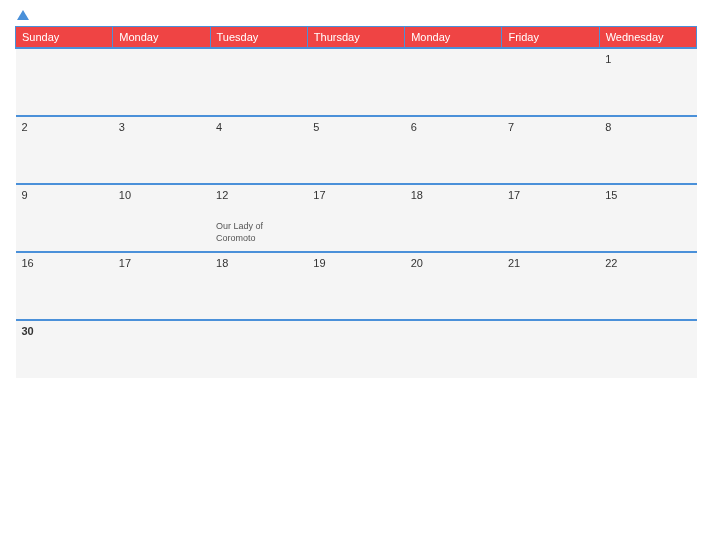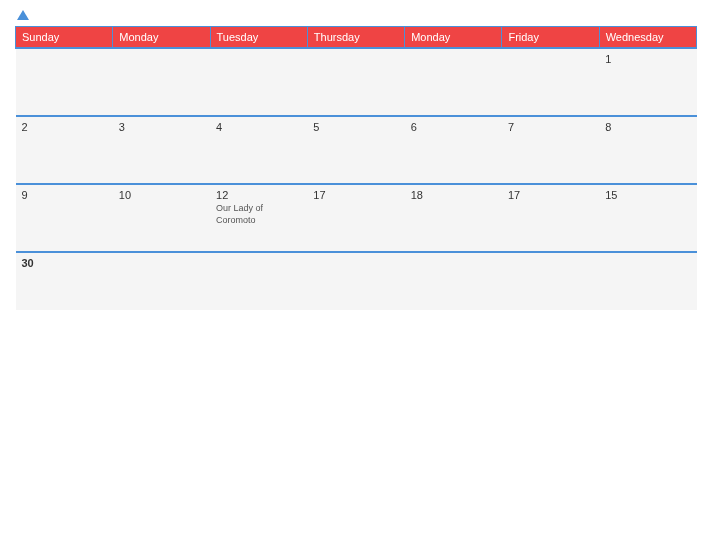--- a/index.html
+++ b/index.html
@@ -91,21 +91,21 @@
       background: #f5f5f5;
     }
     .day-number {
       font-size: 11px;
       color: #333;
       display: block;
     }
     .holiday-name {
       font-size: 9px;
       color: #555;
-      margin-top: 2px;
+      margin-top: 20px;
       display: block;
       line-height: 1.3;
     }
     .last-row td {
       height: 58px;
       font-weight: bold;
     }
   </style>
 </head>
 <body>
@@ -187,20 +187,43 @@
           <td>
             <span class="day-number">18</span>
           </td>
           <td>
             <span class="day-number">17</span>
           </td>
           <td>
             <span class="day-number">15</span>
           </td>
         </tr>
+        <tr>
+          <td>
+            <span class="day-number">16</span>
+          </td>
+          <td>
+            <span class="day-number">17</span>
+          </td>
+          <td>
+            <span class="day-number">18</span>
+          </td>
+          <td>
+            <span class="day-number">19</span>
+          </td>
+          <td>
+            <span class="day-number">20</span>
+          </td>
+          <td>
+            <span class="day-number">21</span>
+          </td>
+          <td>
+            <span class="day-number">22</span>
+          </td>
+        </tr>
         <tr class="last-row">
           <td>
             <span class="day-number">30</span>
           </td>
           <td class="empty"></td>
           <td class="empty"></td>
           <td class="empty"></td>
           <td class="empty"></td>
           <td class="empty"></td>
           <td class="empty"></td>

